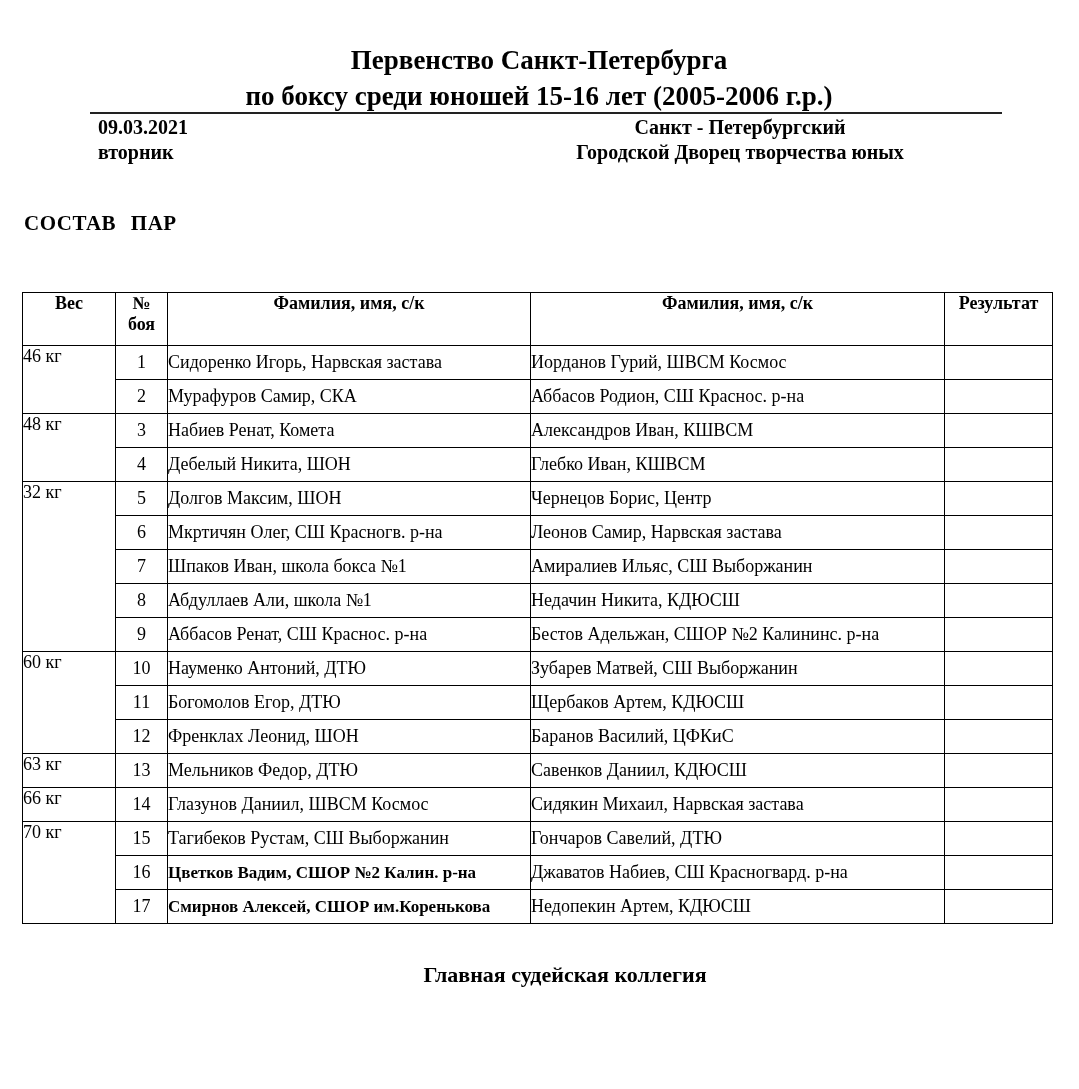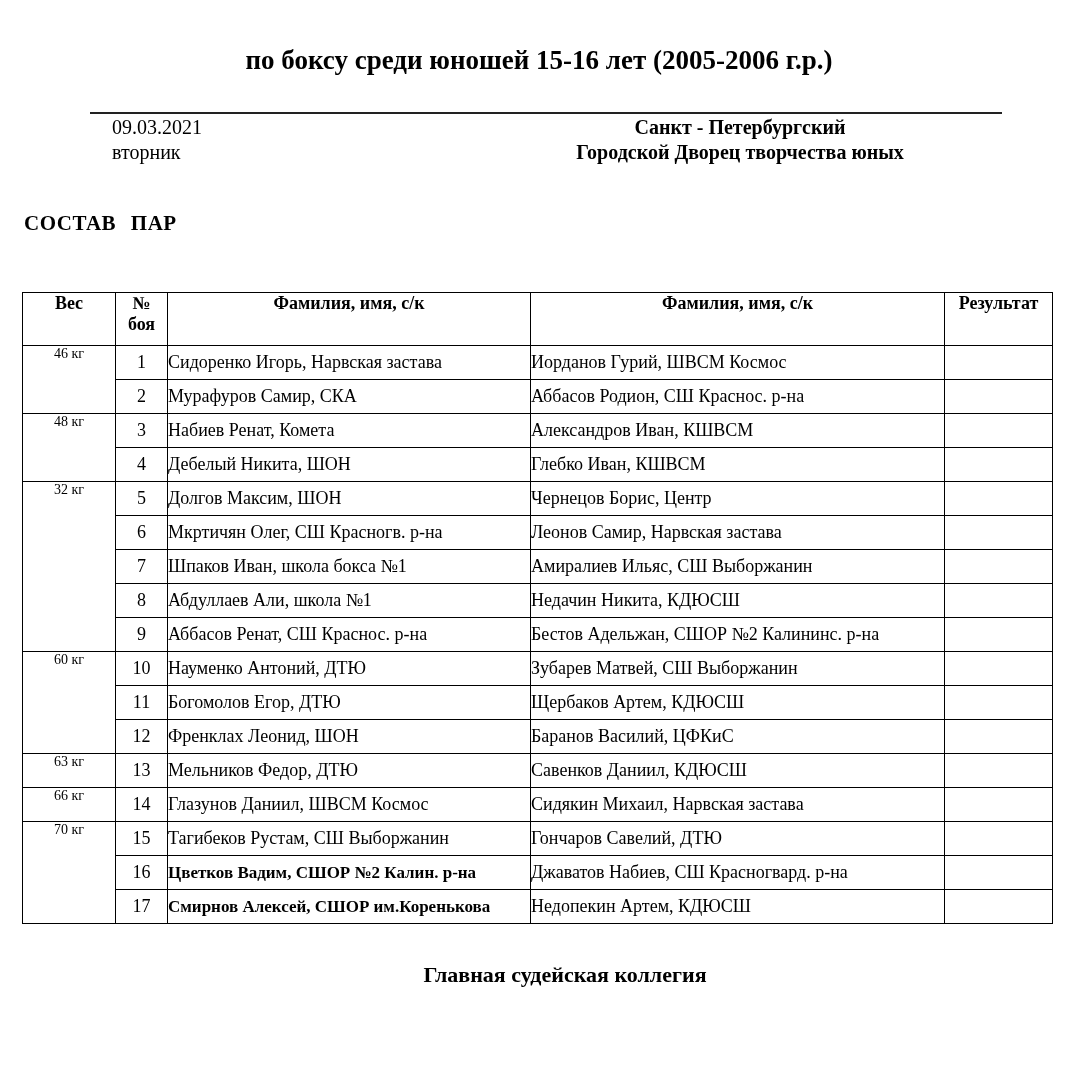--- a/index.html
+++ b/index.html
@@ -29,22 +29,22 @@
     position: absolute;
     top: 112px;
     left: 90px;
     width: 912px;
     height: 2px;
     background: #222222;
   }
   .date-block {
     position: absolute;
     top: 115px;
-    left: 112px;
-    font-weight: normal;
+    left: 98px;
+    font-weight: bold;
     font-size: 20px;
     line-height: 25px;
     text-align: left;
   }
   .venue-block {
     position: absolute;
     top: 115px;
     left: 490px;
     width: 500px;
     text-align: center;
@@ -87,24 +87,23 @@
     border-radius: 18px;
   }
   th.col-bout {
     white-space: pre-line;
     line-height: 21px;
   }
   tbody tr {
     height: 34px;
   }
   td.weight {
-    text-align: center;
     vertical-align: top;
     padding-top: 6px;
-    font-size: 14px;
+    font-size: 18px;
   }
   td.bout {
     text-align: center;
     vertical-align: middle;
     font-size: 18px;
   }
   td.name {
     vertical-align: middle;
     font-size: 18px;
     padding-left: 9px;
@@ -125,20 +124,21 @@
     width: 1010px;
     text-align: center;
     font-weight: bold;
     font-size: 22px;
   }
 </style>
 </head>
 <body>
 
 <div class="title-block">
+  <div>Первенство Санкт-Петербурга</div>
   <div>по боксу среди юношей 15-16 лет (2005-2006 г.р.)</div>
 </div>
 
 <div class="header-rule"></div>
 
 <div class="date-block">
   <div>09.03.2021</div>
   <div>вторник</div>
 </div>
 

